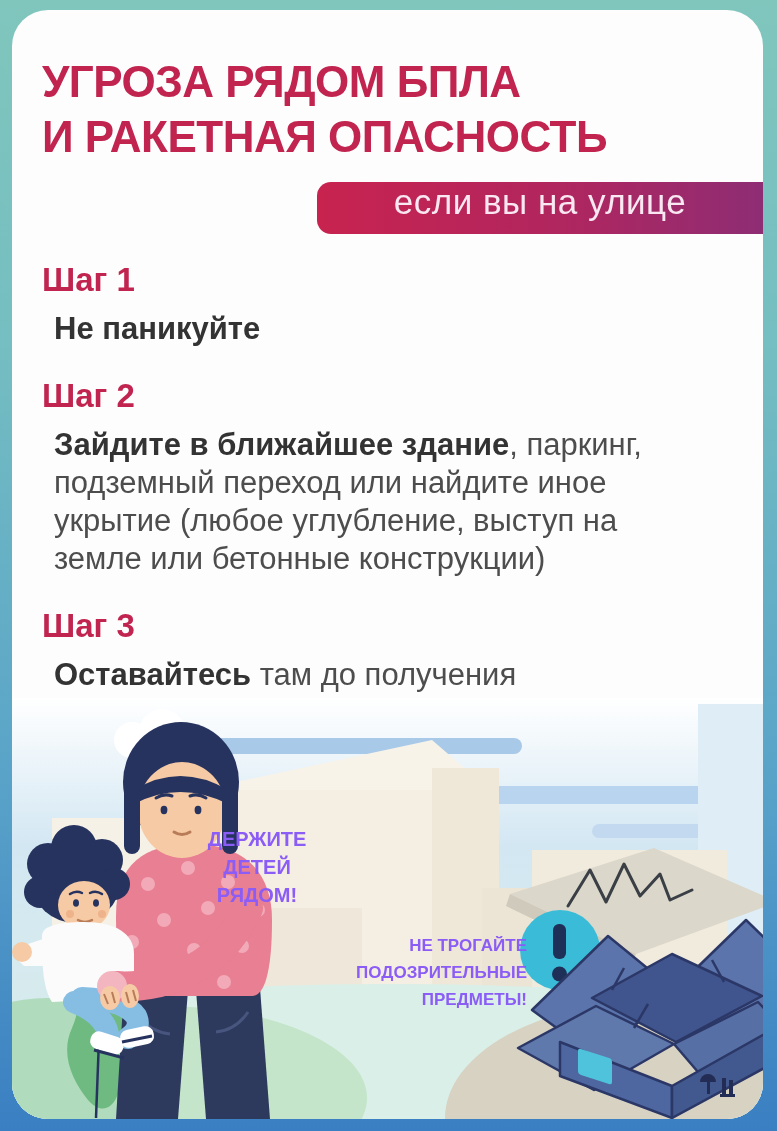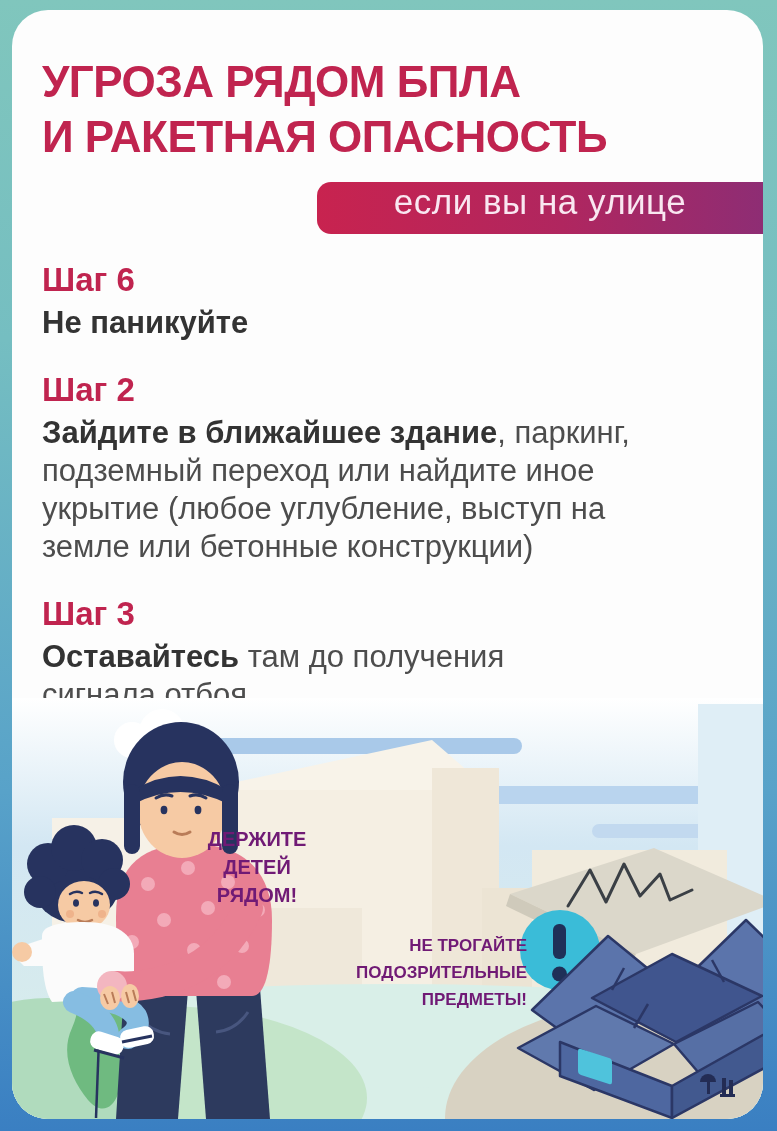--- a/index.html
+++ b/index.html
@@ -19,46 +19,46 @@
   .badge{
     position:absolute;top:172px;right:0;height:52px;width:446px;
     background:linear-gradient(90deg,#c8234f 0%,#b0265f 55%,#8e2d74 100%);
     border-radius:14px 0 0 14px;
     display:flex;justify-content:center;
     color:#f9e7f1;font-size:35px;font-weight:400;letter-spacing:0.5px;
   }
   .steps{position:absolute;left:30px;top:252px;right:30px;}
   .step + .step{margin-top:30px;}
   .step h2{margin:0 0 6px 0;font-size:33px;line-height:36px;font-weight:800;color:#c0244f;}
-  .step p{margin:0;font-size:31px;line-height:38px;color:#4d4d4d;white-space:pre-line;}
+  .step p{margin:12px;font-size:31px;line-height:38px;color:#4d4d4d;white-space:pre-line;}
   .step .lead{font-weight:700;color:#333333;}
   .illustration{position:absolute;left:0;right:0;bottom:0;height:421px;}
   .callout{
-    position:absolute;text-align:center;font-weight:700;color:#701a75;white-space:pre-line;
+    position:absolute;text-align:center;font-weight:700;color:#8b5cf6;white-space:pre-line;
   }
   .callout.keep{left:160px;top:815px;width:170px;font-size:20px;line-height:28px;}
   .callout.touch{left:315px;top:922px;width:200px;font-size:17px;line-height:27px;text-align:right;}
 </style>
 </head>
 <body>
 
 <div class="card">
 
   <div class="title">
     <div>УГРОЗА РЯДОМ БПЛА</div>
     <div>И РАКЕТНАЯ ОПАСНОСТЬ</div>
   </div>
 
   <div class="badge">
     <span>если вы на улице</span>
   </div>
 
   <div class="steps">
     <div class="step">
-      <h2>Шаг 6</h2>
+      <h2>Шаг 1</h2>
       <p><span class="lead">Не паникуйте</span><span></span></p>
     </div>
     <div class="step">
       <h2>Шаг 2</h2>
       <p><span class="lead">Зайдите в ближайшее здание</span><span>, паркинг,
 подземный переход или найдите иное
 укрытие (любое углубление, выступ на
 земле или бетонные конструкции)</span></p>
     </div>
     <div class="step">

